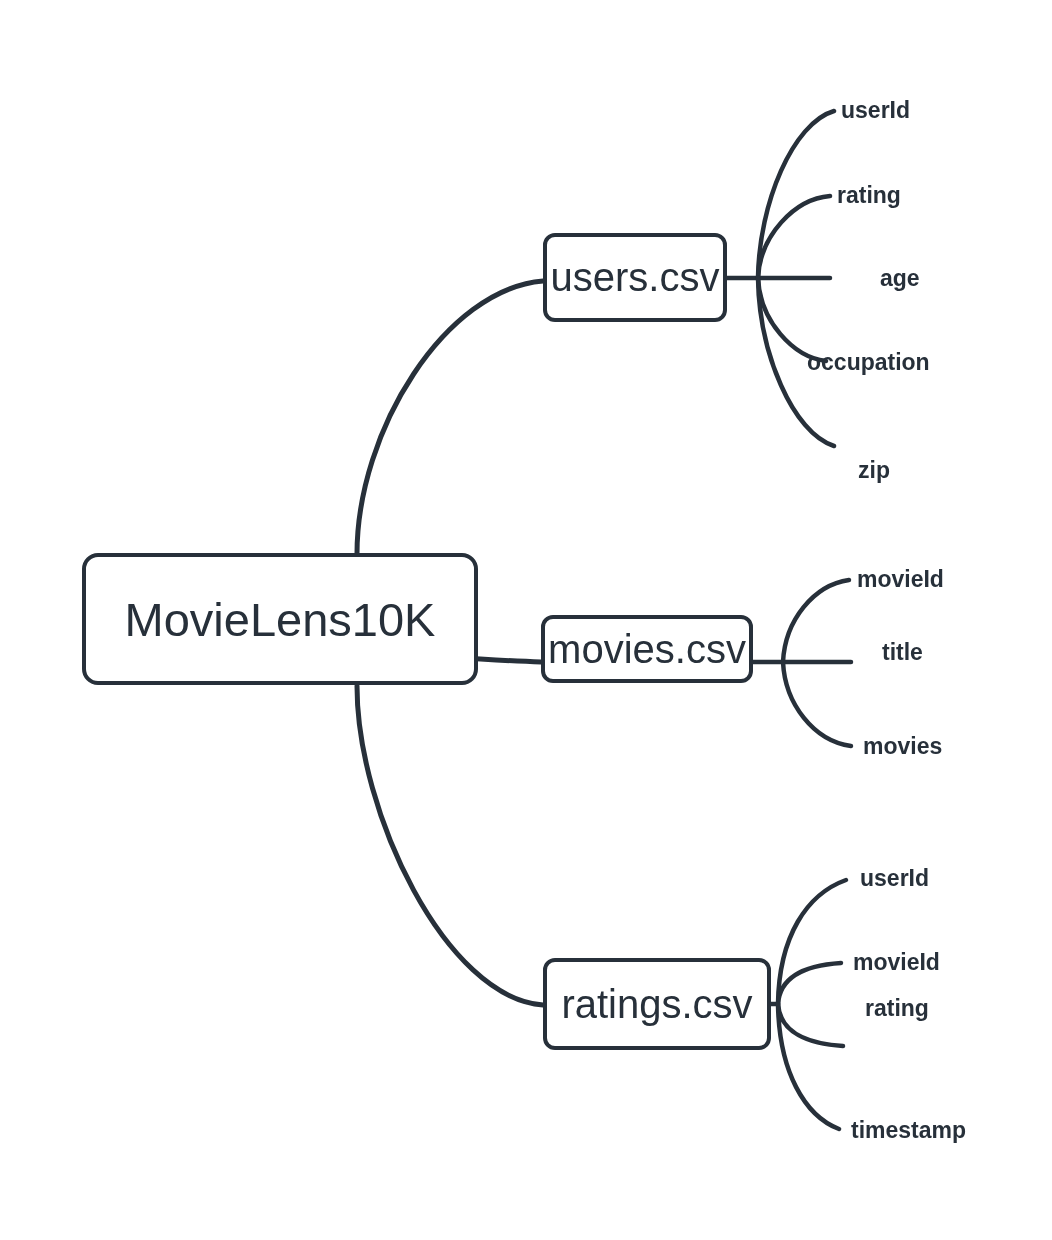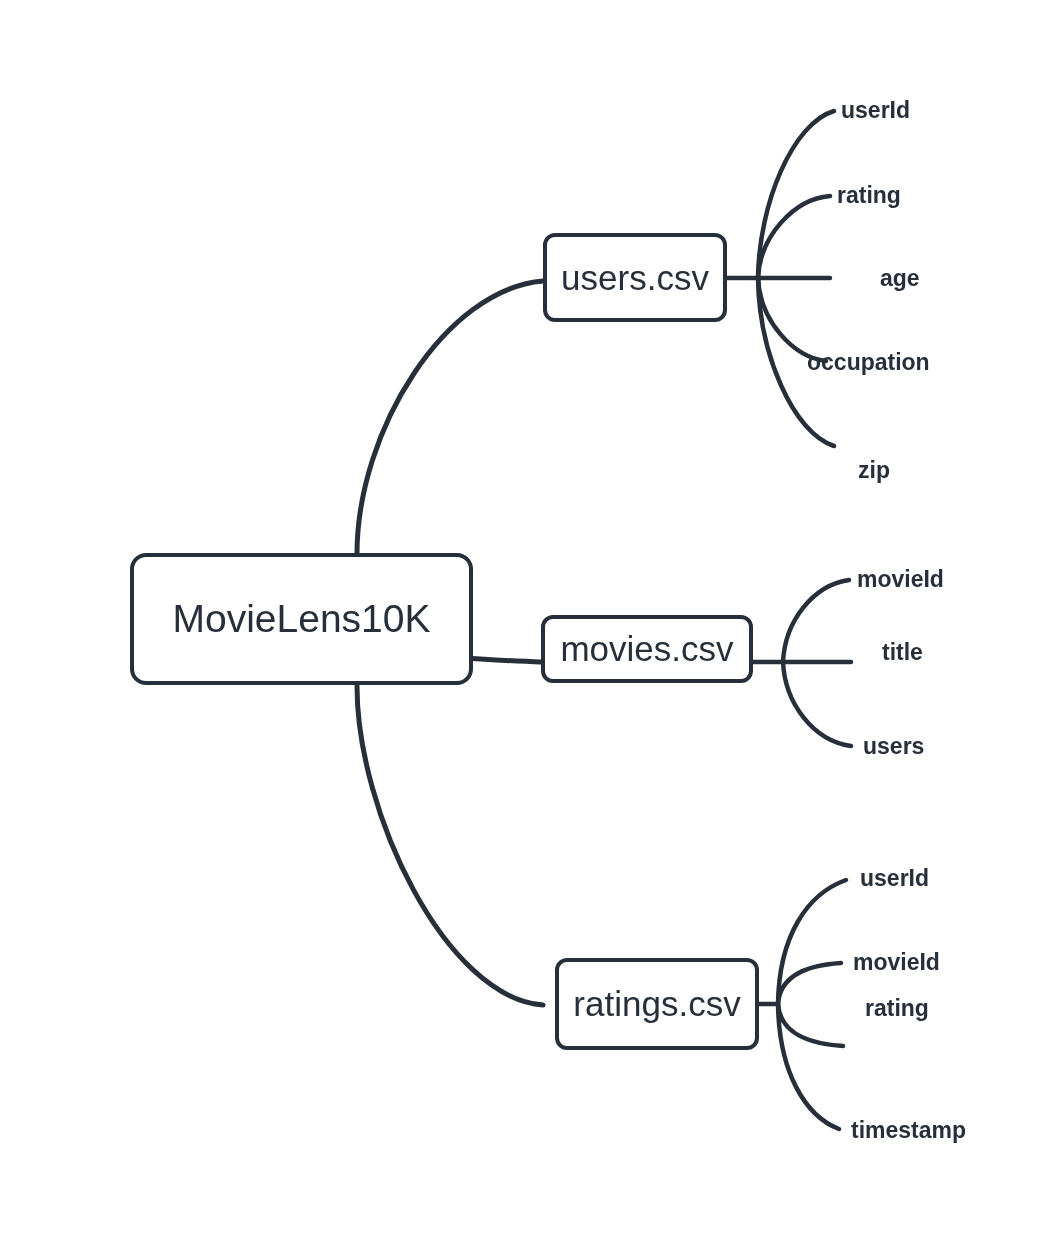--- a/index.html
+++ b/index.html
@@ -33,32 +33,31 @@
     display: flex;
     align-items: center;
     justify-content: center;
     background: var(--bg);
     border: 4px solid var(--ink);
     color: var(--ink);
     white-space: nowrap;
   }
   .node-root {
     left: 82px; top: 553px;
-    width: 343px; height: 132px;
+    width: 396px; height: 132px;
     border-radius: 16px;
-    font-size: 39px;
-    margin-left: 48px;
+    font-size: 47px;
   }
   .node-file {
     border-radius: 12px;
-    font-size: 35px;
+    font-size: 40px;
   }
   .node-users   { left: 543px; top: 233px; width: 184px; height: 89px; }
   .node-movies  { left: 541px; top: 615px; width: 212px; height: 68px; }
-  .node-ratings { left: 543px; top: 958px; width: 204px; height: 92px; margin-left: 12px; }
+  .node-ratings { left: 543px; top: 958px; width: 228px; height: 92px; }
 
   .leaf {
     position: absolute;
     color: var(--ink);
     font-size: 23px;
     line-height: 30px;
     white-space: nowrap;
     font-weight: bold;
   }
 </style>
@@ -99,20 +98,20 @@
   <div class="node node-file node-ratings">ratings.csv</div>
 
   <div class="leaf" style="left:841px; top:95px;">userId</div>
   <div class="leaf" style="left:837px; top:180px;">rating</div>
   <div class="leaf" style="left:880px; top:263px;">age</div>
   <div class="leaf" style="left:807px; top:347px;">occupation</div>
   <div class="leaf" style="left:858px; top:455px;">zip</div>
 
   <div class="leaf" style="left:857px; top:564px;">movieId</div>
   <div class="leaf" style="left:882px; top:637px;">title</div>
-  <div class="leaf" style="left:863px; top:731px;">users</div>
+  <div class="leaf" style="left:863px; top:731px;">movies</div>
 
   <div class="leaf" style="left:860px; top:863px;">userId</div>
   <div class="leaf" style="left:853px; top:947px;">movieId</div>
   <div class="leaf" style="left:865px; top:993px;">rating</div>
   <div class="leaf" style="left:851px; top:1115px;">timestamp</div>
 
 </div>
 
 </body></html>

